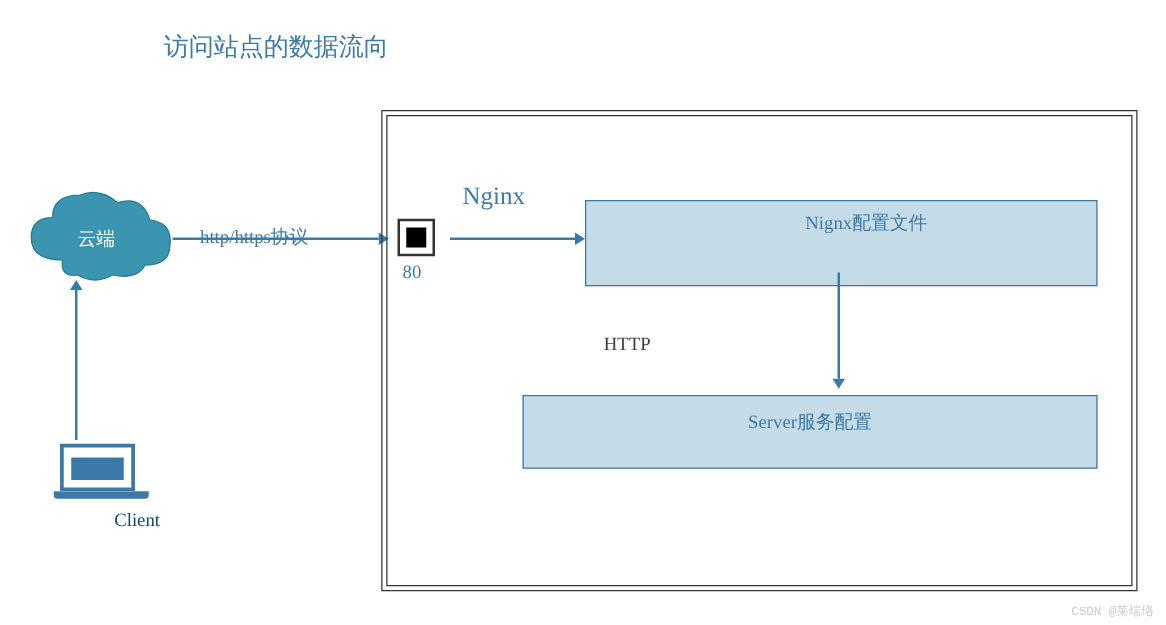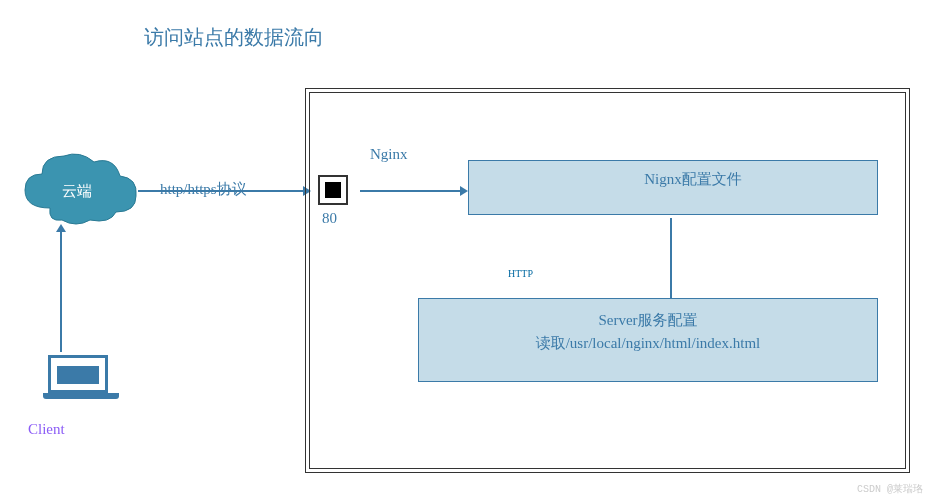--- a/index.html
+++ b/index.html
@@ -6,21 +6,21 @@
     body {
       width: 933px;
       height: 500px;
       background: #fff;
       font-family: "SimSun", "宋体", serif;
       position: relative;
       overflow: hidden;
     }
     .title {
       position: absolute;
-      left: 144px;
+      left: 131px;
       top: 24px;
       color: #3b7aa8;
       font-size: 20px;
       font-family: Liberation Serif, serif;
     }
     .cloud {
       position: absolute;
       left: 20px;
       top: 148px;
       width: 120px;
@@ -63,24 +63,24 @@
       background: #3b7aa8;
     }
     .laptop-base {
       width: 76px;
       height: 6px;
       background: #3b7aa8;
       margin: 0 auto;
       border-radius: 0 0 3px 3px;
     }
     .client-label {
-      text-align: left;
-      color: #8b5cf6;
-      font-size: 15px;
-      margin-top: 18px;
+      text-align: right;
+      color: #0c4a6e;
+      font-size: 15px;
+      margin-top: 6px;
     }
     .arrow-up {
       position: absolute;
       left: 60px;
       top: 232px;
       width: 2px;
       height: 120px;
       background: #3b7aa8;
     }
     .arrow-up::before {
@@ -129,21 +129,21 @@
       top: 92px;
       width: 597px;
       height: 377px;
       border: 1px solid #333;
     }
     .nginx-label {
       position: absolute;
       left: 370px;
       top: 146px;
       color: #3b7aa8;
-      font-size: 15px;
+      font-size: 20px;
     }
     .port-box {
       position: absolute;
       left: 318px;
       top: 175px;
       width: 30px;
       height: 30px;
       border: 2px solid #333;
       background: #fff;
     }
@@ -176,59 +176,59 @@
       right: -8px; top: -4px;
       border-top: 5px solid transparent;
       border-bottom: 5px solid transparent;
       border-left: 8px solid #3b7aa8;
     }
     .box1 {
       position: absolute;
       left: 468px;
       top: 160px;
       width: 410px;
-      height: 55px;
+      height: 69px;
       background: #c5dce8;
       border: 1px solid #3b7aa8;
       text-align: center;
       color: #3b7aa8;
       font-size: 15px;
       padding-top: 8px;
       line-height: 1.4;
       padding-left: 40px;
     }
     .http-label {
       position: absolute;
-      left: 508px;
+      left: 483px;
       top: 268px;
-      color: #0369a1;
-      font-size: 10px;
+      color: #404040;
+      font-size: 15px;
     }
     .arrow-down {
       position: absolute;
       left: 670px;
       top: 218px;
       width: 2px;
       height: 85px;
       background: #3b7aa8;
     }
     .arrow-down::after {
       content: "";
       position: absolute;
       bottom: -8px; left: -4px;
       border-left: 5px solid transparent;
       border-right: 5px solid transparent;
       border-top: 8px solid #3b7aa8;
     }
     .box2 {
       position: absolute;
       left: 418px;
-      top: 298px;
+      top: 316px;
       width: 460px;
-      height: 84px;
+      height: 59px;
       background: #c5dce8;
       border: 1px solid #3b7aa8;
       text-align: center;
       color: #3b7aa8;
       font-size: 15px;
       padding-top: 10px;
       line-height: 1.5;
     }
     .watermark {
       position: absolute;
@@ -275,16 +275,15 @@
 
 <div class="box1">
   <div>Nignx配置文件</div>
 </div>
 
 <div class="http-label">HTTP</div>
 <div class="arrow-down"></div>
 
 <div class="box2">
   <div>Server服务配置</div>
-  <div>读取/usr/local/nginx/html/index.html</div>
 </div>
 
 <div class="watermark">CSDN @莱瑞珞</div>
 
 </body></html>

